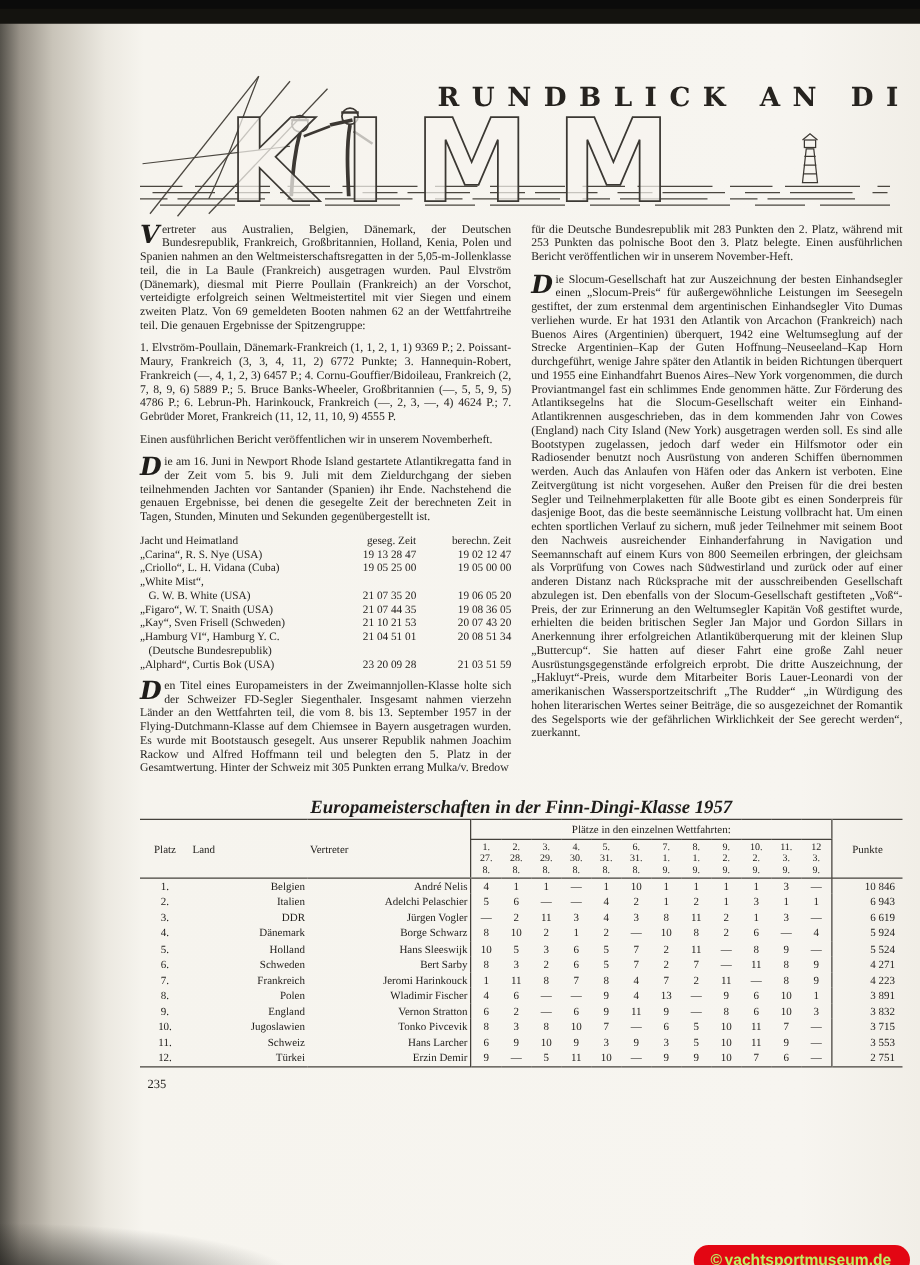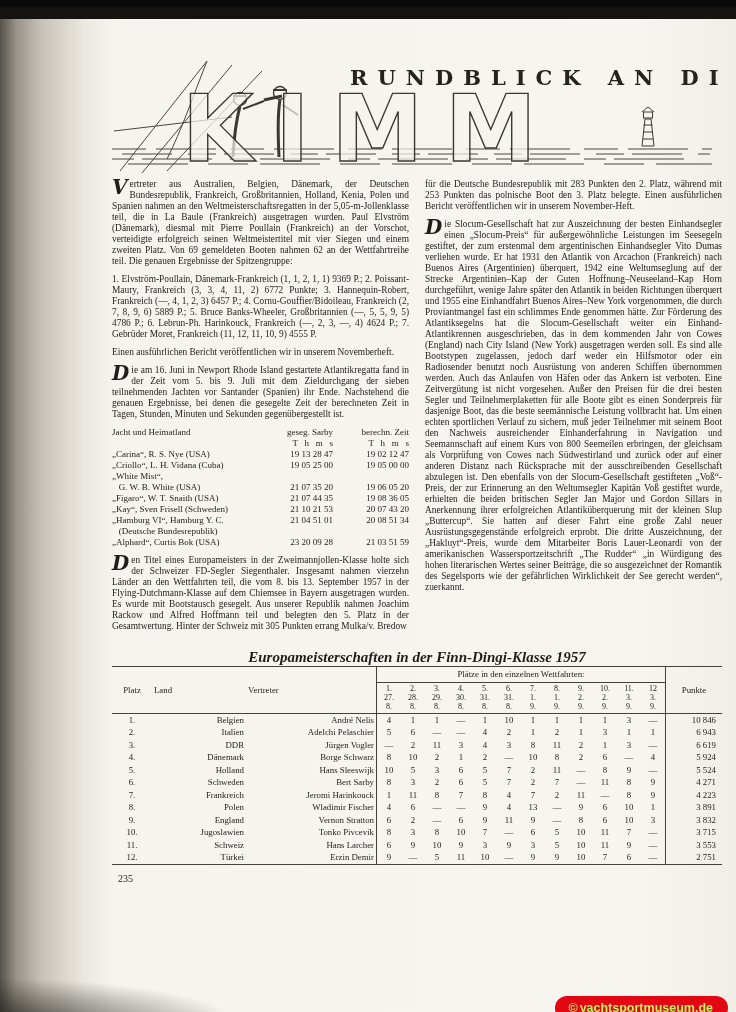--- a/index.html
+++ b/index.html
@@ -101,27 +101,22 @@
       <div class="col">
         <p class="dc">Vertreter aus Australien, Belgien, Dänemark, der Deutschen Bundesrepublik, Frankreich, Großbritannien, Holland, Kenia, Polen und Spanien nahmen an den Weltmeisterschaftsregatten in der 5,05-m-Jollenklasse teil, die in La Baule (Frankreich) ausgetragen wurden. Paul Elvström (Dänemark), diesmal mit Pierre Poullain (Frankreich) an der Vorschot, verteidigte erfolgreich seinen Weltmeistertitel mit vier Siegen und einem zweiten Platz. Von 69 gemeldeten Booten nahmen 62 an der Wettfahrtreihe teil. Die genauen Ergebnisse der Spitzengruppe:</p>
         <p>1. Elvström-Poullain, Dänemark-Frankreich (1, 1, 2, 1, 1) 9369 P.; 2. Poissant-Maury, Frankreich (3, 3, 4, 11, 2) 6772 Punkte; 3. Hannequin-Robert, Frankreich (—, 4, 1, 2, 3) 6457 P.; 4. Cornu-Gouffier/Bidoileau, Frankreich (2, 7, 8, 9, 6) 5889 P.; 5. Bruce Banks-Wheeler, Großbritannien (—, 5, 5, 9, 5) 4786 P.; 6. Lebrun-Ph. Harinkouck, Frankreich (—, 2, 3, —, 4) 4624 P.; 7. Gebrüder Moret, Frankreich (11, 12, 11, 10, 9) 4555 P.</p>
         <p>Einen ausführlichen Bericht veröffentlichen wir in unserem Novemberheft.</p>
         <p class="dc">Die am 16. Juni in Newport Rhode Island gestartete Atlantikregatta fand in der Zeit vom 5. bis 9. Juli mit dem Zieldurchgang der sieben teilnehmenden Jachten vor Santander (Spanien) ihr Ende. Nachstehend die genauen Ergebnisse, bei denen die gesegelte Zeit der berechneten Zeit in Tagen, Stunden, Minuten und Sekunden gegenübergestellt ist.</p>
 
         <table class="yacht">
           <thead>
             <tr>
               <th>Jacht und Heimatland</th>
-              <th class="ytime">geseg. Sarby</th>
+              <th class="ytime">geseg. Zeit</th>
               <th class="ytime">berechn. Zeit</th>
-            </tr>
-            <tr>
-              <th></th>
-              <th class="ytime">T   h   m   s</th>
-              <th class="ytime">T   h   m   s</th>
             </tr>
           </thead>
           <tbody>
               <tr>
                 <td class="yname">„Carina“, R. S. Nye (USA)</td>
                 <td class="ytime">19 13 28 47</td>
                 <td class="ytime">19 02 12 47</td>
               </tr>
               <tr>
                 <td class="yname">„Criollo“, L. H. Vidana (Cuba)</td>

